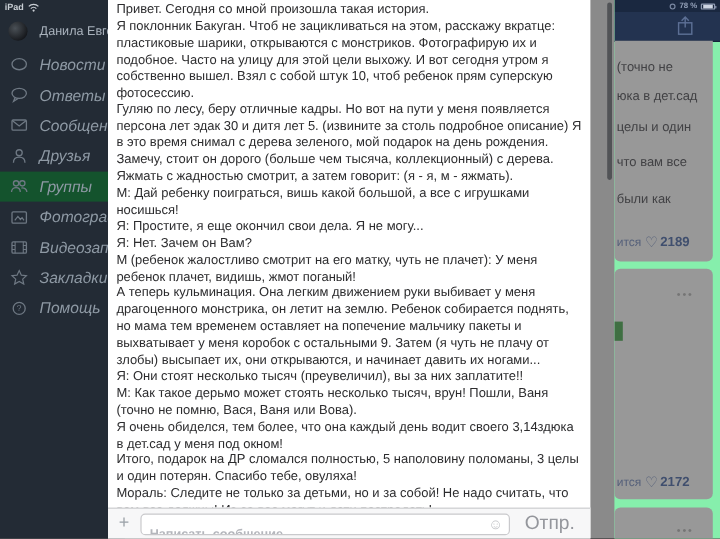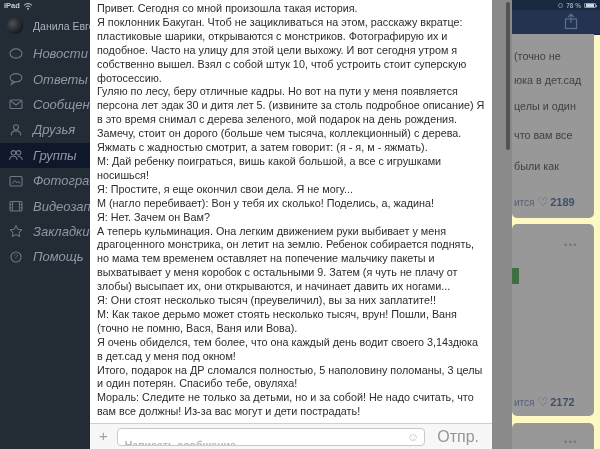--- a/index.html
+++ b/index.html
@@ -9,21 +9,21 @@
   
   .sidebar{position:absolute;left:0;top:0;width:104px;height:449px;background:#232b35;overflow:hidden;}
   .statusbar-left{position:absolute;left:4px;top:1px;height:9px;display:flex;align-items:center;gap:3px;
     font-size:7.5px;font-weight:bold;color:#c9ced4;}
   .profile-row{position:absolute;left:0;top:13px;width:90px;height:26px;display:flex;align-items:center;}
   .avatar{width:16px;height:16px;border-radius:50%;margin-left:7px;flex:0 0 auto;
     background:radial-gradient(circle at 35% 35%,#4a5056,#15171b 75%);}
   .profile-name{margin-left:10px;font-size:10.5px;color:#a9b2bc;white-space:nowrap;}
   .menu{position:absolute;left:0;top:41px;width:90px;}
   .mi{position:relative;height:25.4px;display:flex;align-items:center;}
-  .mi.selected{background:#0f172a;}
+  .mi.selected{background:#14532d;}
   .mico{margin-left:8px;flex:0 0 auto;}
   .mlabel{margin-left:9px;font-size:13px;color:#8e99a4;white-space:nowrap;font-style:italic;}
 
   
   .panel{position:absolute;left:90px;top:0;width:402px;height:449px;background:#ffffff;}
   .post-text{position:absolute;left:0;right:0;top:0;bottom:26px;overflow:hidden;
     padding:2px 6px 0 7px;font-size:10.8px;line-height:13.9px;color:#2c2c2e;}
   .post-text div{margin:0;}
   .scrollbar{position:absolute;left:506px;top:2px;width:3.5px;height:148px;
     background:rgba(35,38,44,.55);border-radius:2px;z-index:5;}
@@ -34,21 +34,21 @@
   .plus-btn{font-size:15px;color:#9ba1a8;line-height:1;flex:0 0 auto;margin-top:-2px;}
   .field-wrap{position:relative;flex:1 1 auto;height:18px;margin-left:9px;
     background:#fff;border:1px solid #c9c9cc;border-radius:4px;box-sizing:border-box;}
   .field-wrap input{width:100%;height:100%;border:none;outline:none;background:transparent;
     font-family:inherit;font-size:10.5px;color:#333;padding:16px 18px 0 7px;box-sizing:border-box;font-weight:bold;}
   .field-wrap input::placeholder{color:#b4b6bc;}
   .smiley{position:absolute;right:5px;top:1px;font-size:12px;color:#c2c4c8;line-height:15px;}
   .send-btn{flex:0 0 auto;margin-left:12px;margin-right:4px;font-size:16px;color:#94969c;}
 
   
-  .right-col{position:absolute;left:512px;top:0;width:88px;height:449px;background:#fef9c3;overflow:hidden;}
+  .right-col{position:absolute;left:512px;top:0;width:88px;height:449px;background:#86efac;overflow:hidden;}
   .r-status{position:absolute;left:0;top:0;width:100%;height:10px;background:#1a2840;
     display:flex;align-items:center;justify-content:flex-end;gap:3px;padding-right:4px;box-sizing:border-box;}
   .lock-ring{width:5px;height:5px;border:1px solid #7886a0;border-radius:50%;box-sizing:border-box;}
   .batt-text{font-size:6.5px;font-weight:bold;color:#93a0b8;}
   .battery{width:12px;height:5px;border:1px solid #8e9ab2;border-radius:1px;position:relative;box-sizing:border-box;}
   .battery .fill{position:absolute;left:.5px;top:.5px;width:8px;height:2.5px;background:#cdd5e3;}
   .battery:after{content:"";position:absolute;right:-2px;top:1px;width:1.5px;height:2px;background:#8e9ab2;}
   .r-nav{position:absolute;left:0;top:10px;width:100%;height:24px;background:#233350;border-bottom:1px solid #15233a;}
   .share-btn{position:absolute;left:51px;top:3px;}
   .card{position:absolute;background:#989898;border-radius:0 0 5px 5px;}
@@ -146,26 +146,26 @@
           <text x="8" y="9.4" text-anchor="middle" font-size="7" fill="#6e7883" font-family="Liberation Sans, sans-serif">?</text>
         </svg>
         <span class="mlabel">Помощь</span>
       </div>
     </div>
   </div>
 
   <div class="panel">
     <div class="post-text">
       <div>Привет. Сегодня со мной произошла такая история.</div>
-      <div>Я поклонник Бакуган. Чтоб не зацикливаться на этом, расскажу вкратце: пластиковые шарики, открываются с монстриков. Фотографирую их и подобное. Часто на улицу для этой цели выхожу. И вот сегодня утром я собственно вышел. Взял с собой штук 10, чтоб устроить стоит суперскую фотосессию.</div>
+      <div>Я поклонник Бакуган. Чтоб не зацикливаться на этом, расскажу вкратце: пластиковые шарики, открываются с монстриков. Фотографирую их и подобное. Часто на улицу для этой цели выхожу. И вот сегодня утром я собственно вышел. Взял с собой штук 10, чтоб ребенок прям суперскую фотосессию.</div>
       <div>Гуляю по лесу, беру отличные кадры. Но вот на пути у меня появляется персона лет эдак 30 и дитя лет 5. (извините за столь подробное описание) Я в это время снимал с дерева зеленого, мой подарок на день рождения. Замечу, стоит он дорого (больше чем тысяча, коллекционный) с дерева. Яжмать с жадностью смотрит, а затем говорит: (я - я, м - яжмать).</div>
       <div>М: Дай ребенку поиграться, вишь какой большой, а все с игрушками носишься!</div>
       <div>Я: Простите, я еще окончил свои дела. Я не могу...</div>
-      <div>М (нагло перебивает): Вон у тебя их сколько! Поделись, а, жадина!</div>
       <div>Я: Нет. Зачем он Вам?</div>
+      <div>М (ребенок жалостливо смотрит на его матку, чуть не плачет): У меня ребенок плачет, видишь, жмот поганый!</div>
       <div>А теперь кульминация. Она легким движением руки выбивает у меня драгоценного монстрика, он летит на землю. Ребенок собирается поднять, но мама тем временем оставляет на попечение мальчику пакеты и выхватывает у меня коробок с остальными 9. Затем (я чуть не плачу от злобы) высыпает их, они открываются, и начинает давить их ногами...</div>
       <div>Я: Они стоят несколько тысяч (преувеличил), вы за них заплатите!!</div>
       <div>М: Как такое дерьмо может стоять несколько тысяч, врун! Пошли, Ваня (точно не помню, Вася, Ваня или Вова).</div>
       <div>Я очень обиделся, тем более, что она каждый день водит своего 3,14здюка в дет.сад у меня под окном!</div>
       <div>Итого, подарок на ДР сломался полностью, 5 наполовину поломаны, 3 целы и один потерян. Спасибо тебе, овуляха!</div>
       <div>Мораль: Следите не только за детьми, но и за собой! Не надо считать, что вам все должны! Из-за вас могут и дети пострадать!</div>
     </div>
 
     <div class="composer">
       <span class="plus-btn">+</span>

